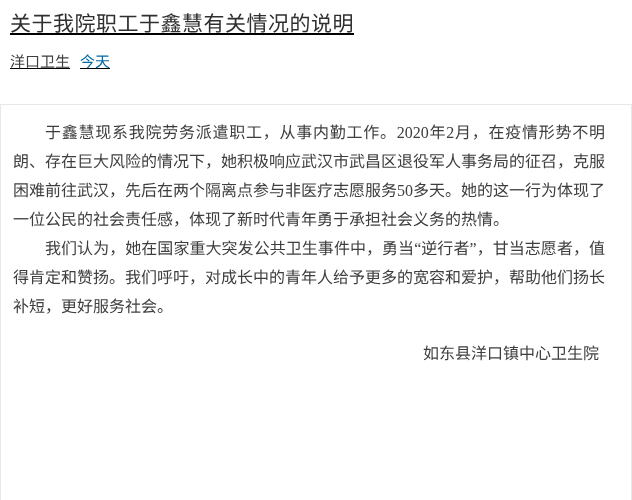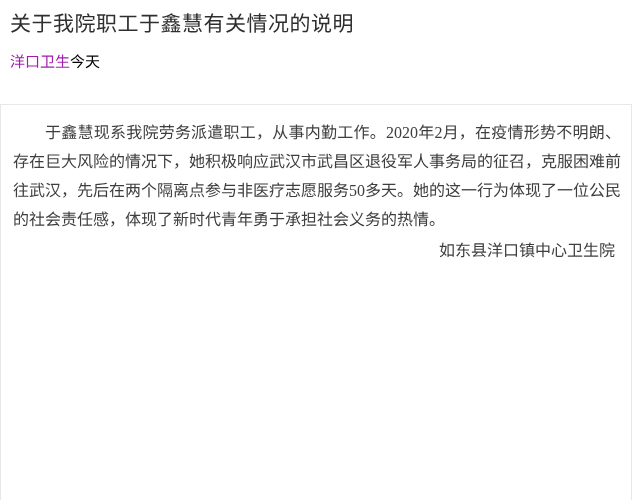--- a/index.html
+++ b/index.html
@@ -9,83 +9,86 @@
   }
   body {
     width: 632px;
     height: 500px;
     overflow: hidden;
     position: relative;
     font-family: "Liberation Sans", "DejaVu Sans", sans-serif;
   }
   .article-header {
     padding: 10px 20px 0 10px;
+    text-decoration: underline;
   }
   .article-title {
     margin: 0;
     font-size: 21px;
     line-height: 28px;
     font-weight: 400;
     color: #2f2f2f;
     font-family: "Liberation Sans", "DejaVu Sans", sans-serif;
     letter-spacing: 0.5px;
   }
   .byline {
     margin-top: 15px;
     font-size: 15px;
     line-height: 18px;
   }
   .source-link {
-    color: #a21caf;
+    color: #404040;
     text-decoration: none;
     cursor: pointer;
   }
   .publish-time {
-    color: #000000;
+    color: #0369a1;
+    margin-left: 10px;
   }
   .content-box {
     margin-top: 33px;
     border: 1px solid #e8e8e8;
     border-bottom: none;
     min-height: 396px;
     box-sizing: border-box;
-    padding: 13px 10px 0 12px;
+    padding: 13px 26px 0 12px;
     background: #ffffff;
   }
   .content-box p {
     margin: 0;
     text-indent: 2em;
     font-size: 16px;
     line-height: 29px;
     color: #3e3e3e;
     font-family: "Liberation Serif", "DejaVu Serif", serif;
     text-align: justify;
   }
   .signature-block {
     text-align: right;
     padding-right: 6px;
   }
   .signature {
-    margin-top: 7px;
+    margin-top: 23px;
     font-size: 16px;
     line-height: 20px;
     color: #3e3e3e;
     font-family: Liberation Sans, sans-serif;
   }
 </style>
 </head>
 <body>
 
 <div class="article-header">
   <h1 class="article-title">关于我院职工于鑫慧有关情况的说明</h1>
   <div class="byline">
     <a class="source-link">洋口卫生</a><span class="publish-time">今天</span>
   </div>
 </div>
 
 <div class="content-box">
   <p>于鑫慧现系我院劳务派遣职工，从事内勤工作。2020年2月，在疫情形势不明朗、存在巨大风险的情况下，她积极响应武汉市武昌区退役军人事务局的征召，克服困难前往武汉，先后在两个隔离点参与非医疗志愿服务50多天。她的这一行为体现了一位公民的社会责任感，体现了新时代青年勇于承担社会义务的热情。</p>
+  <p>我们认为，她在国家重大突发公共卫生事件中，勇当“逆行者”，甘当志愿者，值得肯定和赞扬。我们呼吁，对成长中的青年人给予更多的宽容和爱护，帮助他们扬长补短，更好服务社会。</p>
 
   <div class="signature-block">
     <div class="signature">如东县洋口镇中心卫生院</div>
 
   </div>
 </div>
 
 </body></html>

